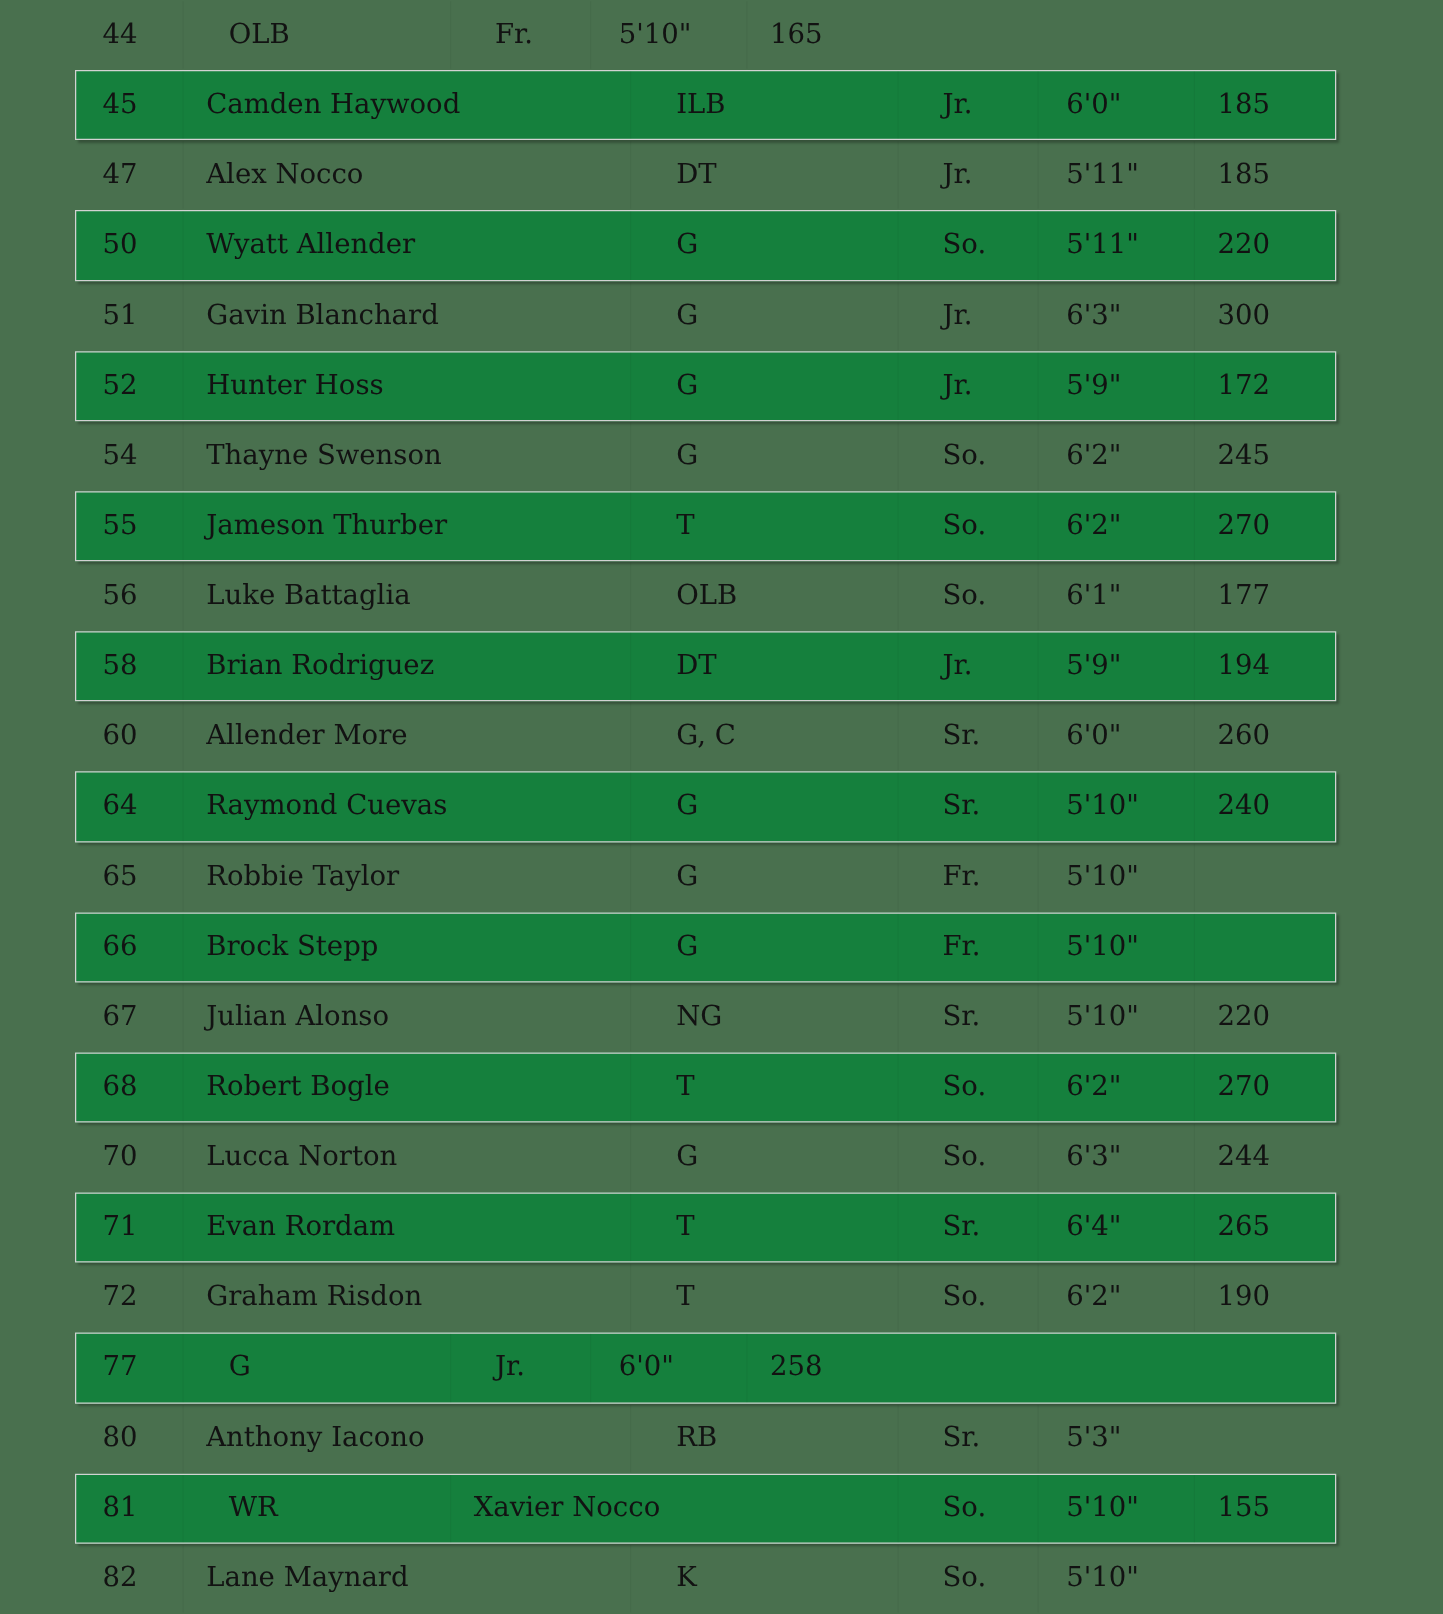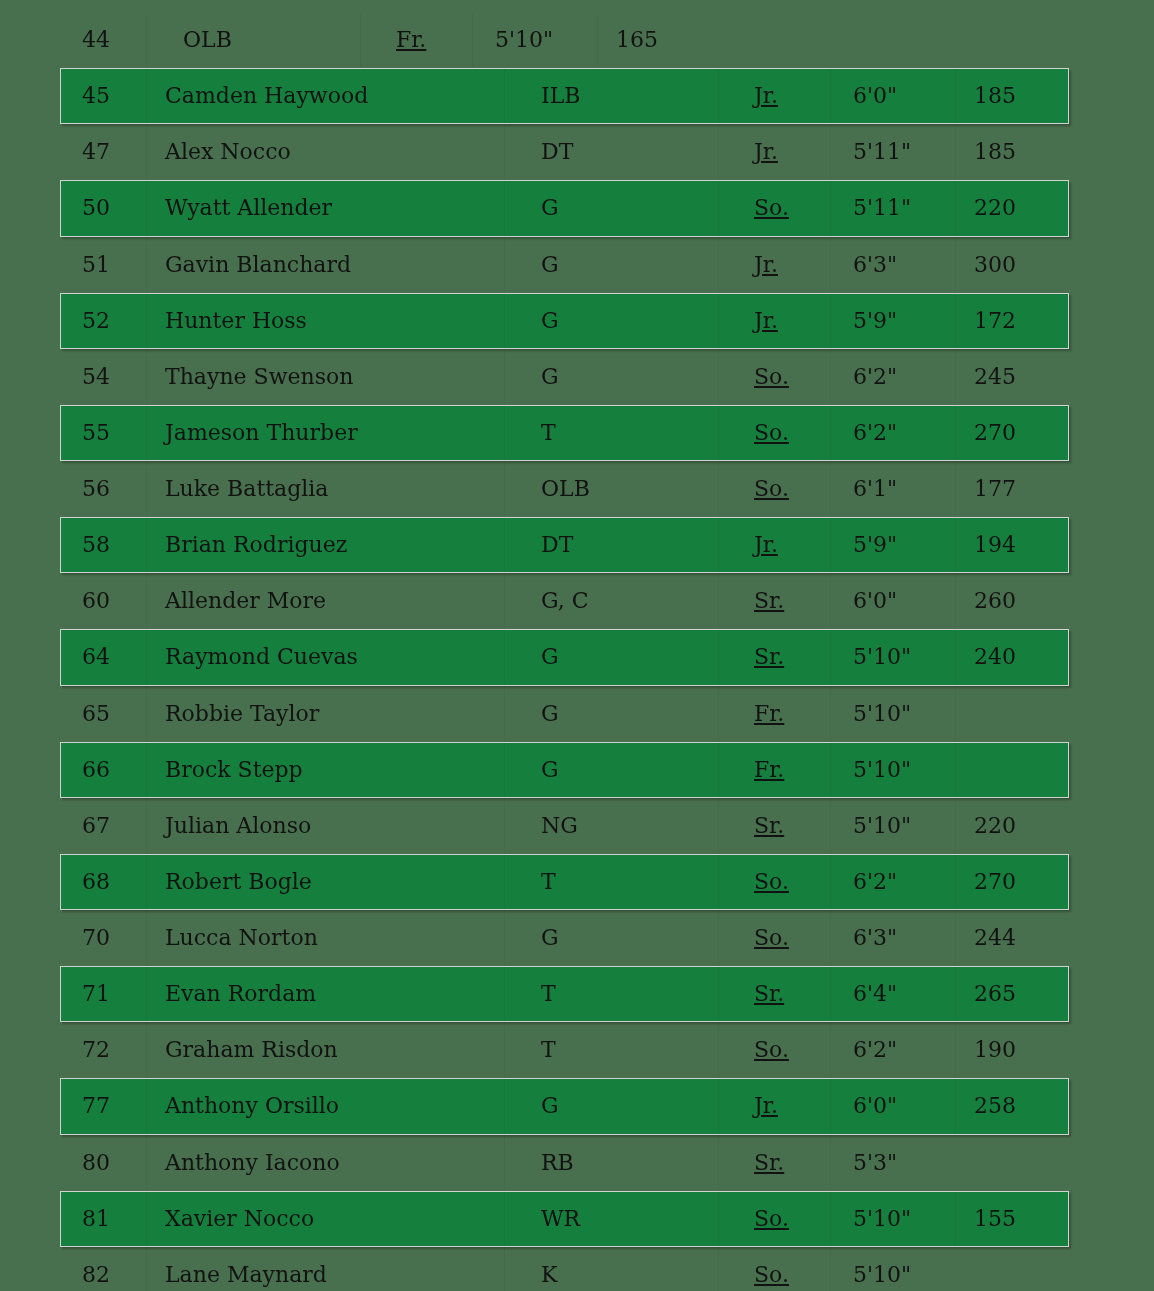--- a/index.html
+++ b/index.html
@@ -13,21 +13,20 @@
     background: #49704E;
     font-family: "DejaVu Serif", "Liberation Serif", serif;
     color: #121212;
   }
   .roster {
     position: absolute;
     left: 60px;
     top: 0;
     width: 1009px;
     height: 968px;
-    margin-top: 12px;
   }
   .row {
     box-sizing: border-box;
     height: 56.1304px;
     display: flex;
     align-items: stretch;
     border: 1px solid transparent;
   }
   .row-white {
     background: #15803d;
@@ -45,21 +44,21 @@
     line-height: 1;
     white-space: nowrap;
     overflow: hidden;
   }
   .cell + .cell {
     border-left: 1px solid rgba(0,0,0,0.045);
   }
   .c-no    { width: 85px;  padding-left: 21px; }
   .c-name  { width: 358px; padding-left: 18px; }
   .c-pos   { width: 214px; padding-left: 36px; }
-  .c-class { width: 112px; padding-left: 35px; text-decoration: underline; }
+  .c-class { width: 112px; padding-left: 35px; }
   .c-ht    { width: 125px; padding-left: 22px; }
   .c-wt    { width: 113px; padding-left: 18px; }
 </style>
 </head>
 <body>
 
 <div class="roster">
     <div class="row row-green">
     <div class="cell c-no">44</div>
     <div class="cell c-pos">OLB</div>
@@ -206,37 +205,36 @@
     <div class="row row-green">
     <div class="cell c-no">72</div>
     <div class="cell c-name">Graham Risdon</div>
     <div class="cell c-pos">T</div>
     <div class="cell c-class">So.</div>
     <div class="cell c-ht">6'2"</div>
     <div class="cell c-wt">190</div>
   </div>
     <div class="row row-white">
     <div class="cell c-no">77</div>
-    <div class="cell c-name">Anthony Orsillo</div>
     <div class="cell c-pos">G</div>
     <div class="cell c-class">Jr.</div>
     <div class="cell c-ht">6'0"</div>
     <div class="cell c-wt">258</div>
   </div>
     <div class="row row-green">
     <div class="cell c-no">80</div>
     <div class="cell c-name">Anthony Iacono</div>
     <div class="cell c-pos">RB</div>
     <div class="cell c-class">Sr.</div>
     <div class="cell c-ht">5'3"</div>
   </div>
     <div class="row row-white">
     <div class="cell c-no">81</div>
+    <div class="cell c-pos">WR</div>
     <div class="cell c-name">Xavier Nocco</div>
-    <div class="cell c-pos">WR</div>
     <div class="cell c-class">So.</div>
     <div class="cell c-ht">5'10"</div>
     <div class="cell c-wt">155</div>
   </div>
     <div class="row row-green">
     <div class="cell c-no">82</div>
     <div class="cell c-name">Lane Maynard</div>
     <div class="cell c-pos">K</div>
     <div class="cell c-class">So.</div>
     <div class="cell c-ht">5'10"</div>

